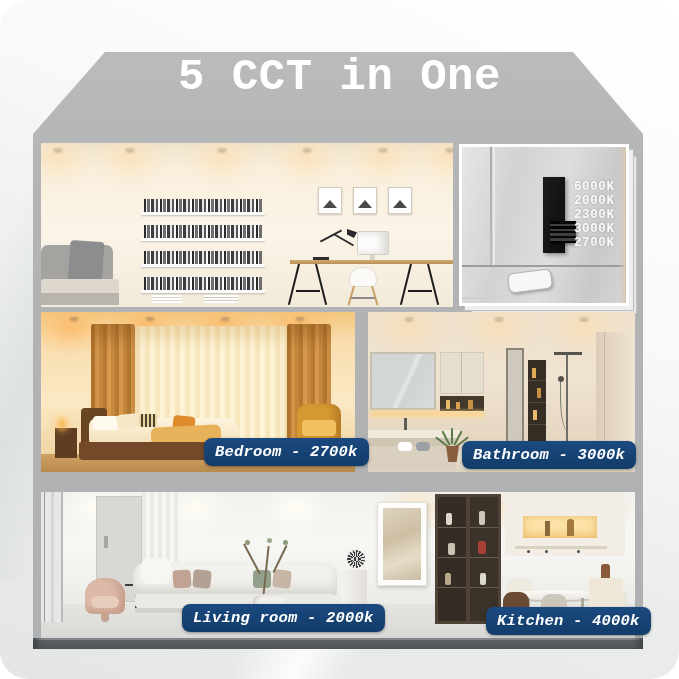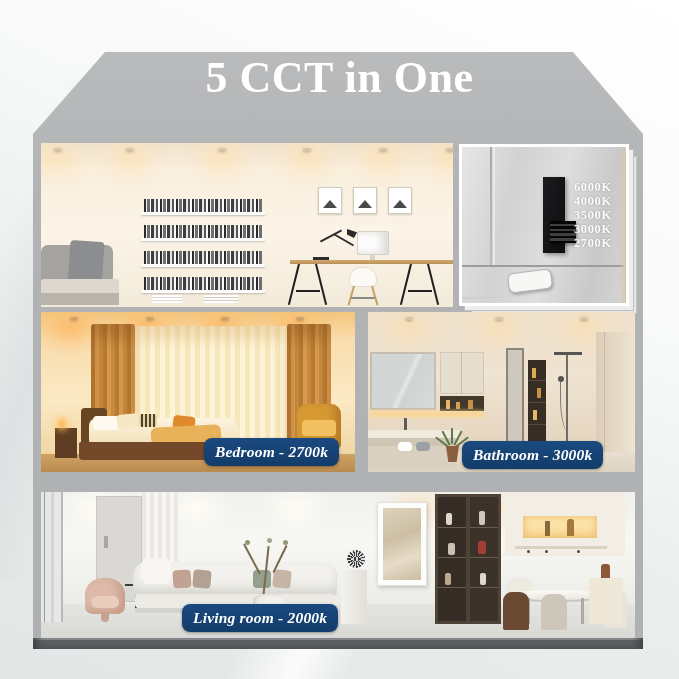--- a/index.html
+++ b/index.html
@@ -1,18 +1,18 @@
 <!DOCTYPE html>
 <html><head>
 <meta charset="utf-8">
 <style>
   html,body{margin:0;padding:0;background:#fff;}
   .canvas{position:relative;width:679px;height:679px;overflow:hidden;
-    font-family:Liberation Serif, serif;
-    background:linear-gradient(205deg,#ffffff 0%,#f8f9f9 35%,#ecEEee 60%,#e3e5e6 100%);}
+    font-family:Liberation Mono, monospace;
+    background:linear-gradient(205deg,#ffffff 0%,#f8f9f9 35%,#ecEEee 60%,#e3e5e6 100%);border-radius:28px;}
   .canvas *{box-sizing:border-box;}
   .abs{position:absolute;}
   .streak{position:absolute;left:-50px;top:420px;width:800px;height:300px;pointer-events:none;
     background:linear-gradient(115deg,transparent 42%,rgba(255,255,255,.85) 49%,transparent 55%);}
   .streak2{position:absolute;left:-80px;top:80px;width:300px;height:500px;pointer-events:none;
     background:linear-gradient(110deg,transparent 30%,rgba(210,213,215,.5) 45%,transparent 60%);}
   
   .house{position:absolute;left:0;top:0;width:679px;height:679px;
     background:linear-gradient(180deg,#bcbdbe 0%,#b2b3b4 30%,#aeb0b1 100%);
     clip-path:polygon(33px 134px,105px 52px,573px 52px,643px 134px,643px 649px,33px 649px);
@@ -144,22 +144,22 @@
       <div class="abs" style="left:28px;top:0;width:2px;height:120px;background:linear-gradient(180deg,#a9a9a9,#bdbdbd);"></div>
       <div class="abs" style="left:31px;top:0;width:2px;height:120px;background:#e9e9e9;"></div>
       <div class="abs" style="left:0;top:118px;width:164px;height:2px;background:#9c9c9c;"></div>
       <div class="abs" style="left:157px;top:0;width:7px;height:156px;background:linear-gradient(90deg,rgba(215,200,175,.0),#d7c8b0);"></div>
 
       <div class="abs" style="left:81px;top:30px;width:22px;height:76px;background:linear-gradient(100deg,#1c1c1f,#0e0e10);box-shadow:2px 2px 4px rgba(0,0,0,.35);"></div>
       <div class="abs" style="left:88px;top:74px;width:26px;height:22px;background:repeating-linear-gradient(180deg,#050505 0 2.5px,#3f3f3f 2.5px 5px);box-shadow:1px 2px 3px rgba(0,0,0,.4);"></div>
 
       <div class="cctlist">
         <div>6000K</div>
-        <div>4000K</div>
-        <div>3500K</div>
+        <div>2000K</div>
+        <div>2300K</div>
         <div>3000K</div>
         <div>2700K</div>
       </div>
 
       <div class="abs" style="left:46px;top:124px;width:44px;height:20px;background:#f7f7f6;border:1px solid #b3b3b1;border-radius:6px;transform:rotate(-7deg);box-shadow:1px 2px 3px rgba(0,0,0,.25);"></div>
       <div class="abs" style="left:0;top:140px;width:50px;height:12px;border-bottom:2px solid #cfcfcd;border-radius:0 0 60% 0;"></div>
     </div>
   </div>
 
   <div class="room" style="left:41px;top:312px;width:314px;height:160px;
@@ -365,13 +365,14 @@
     </div>
   </div>
 
   <div class="abs" style="left:33px;top:638px;width:610px;height:11px;
               background:linear-gradient(180deg,#8a8e91 0,#8a8e91 2px,#5d6164 2px,#53575a 100%);
               box-shadow:inset 10px 0 8px -6px #3c4043, inset -10px 0 8px -6px #3c4043;"></div>
 
   <div class="badge" style="left:204px;top:438px">Bedroom - 2700k</div>
   <div class="badge" style="left:462px;top:441px">Bathroom - 3000k</div>
   <div class="badge" style="left:182px;top:604px">Living room - 2000k</div>
+  <div class="badge" style="left:486px;top:607px">Kitchen - 4000k</div>
 </div>
 
 </body></html>

